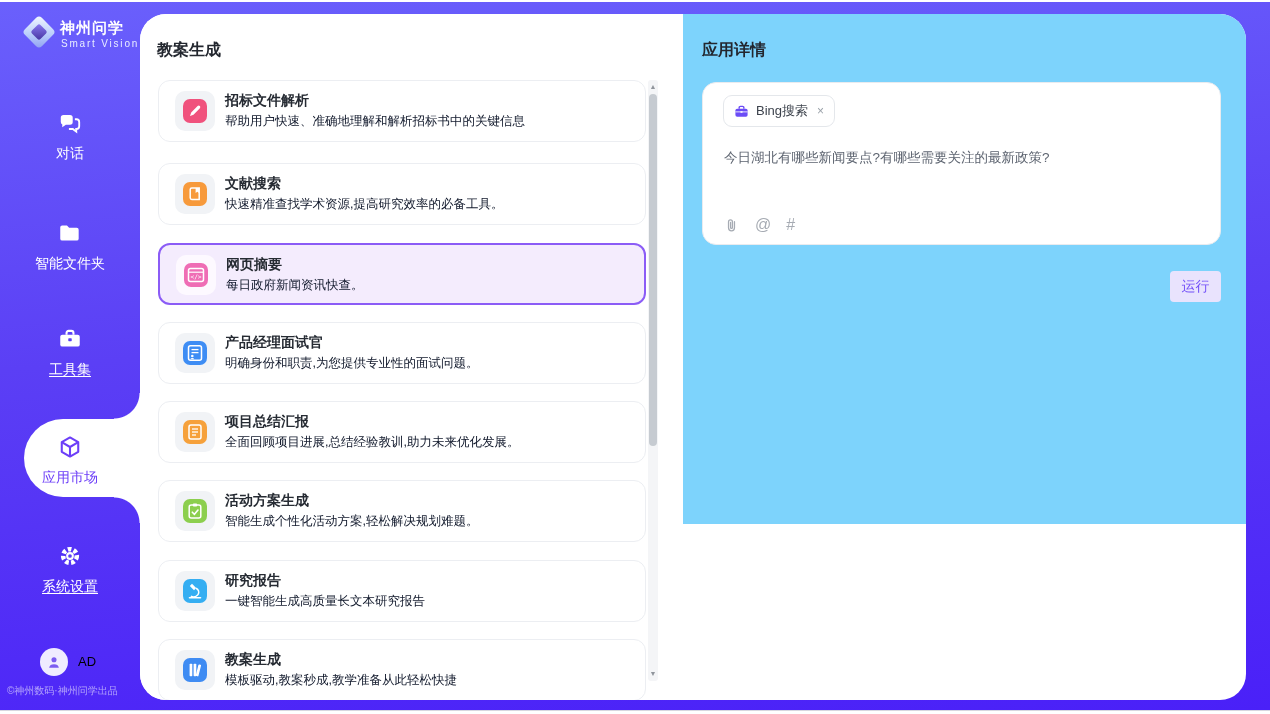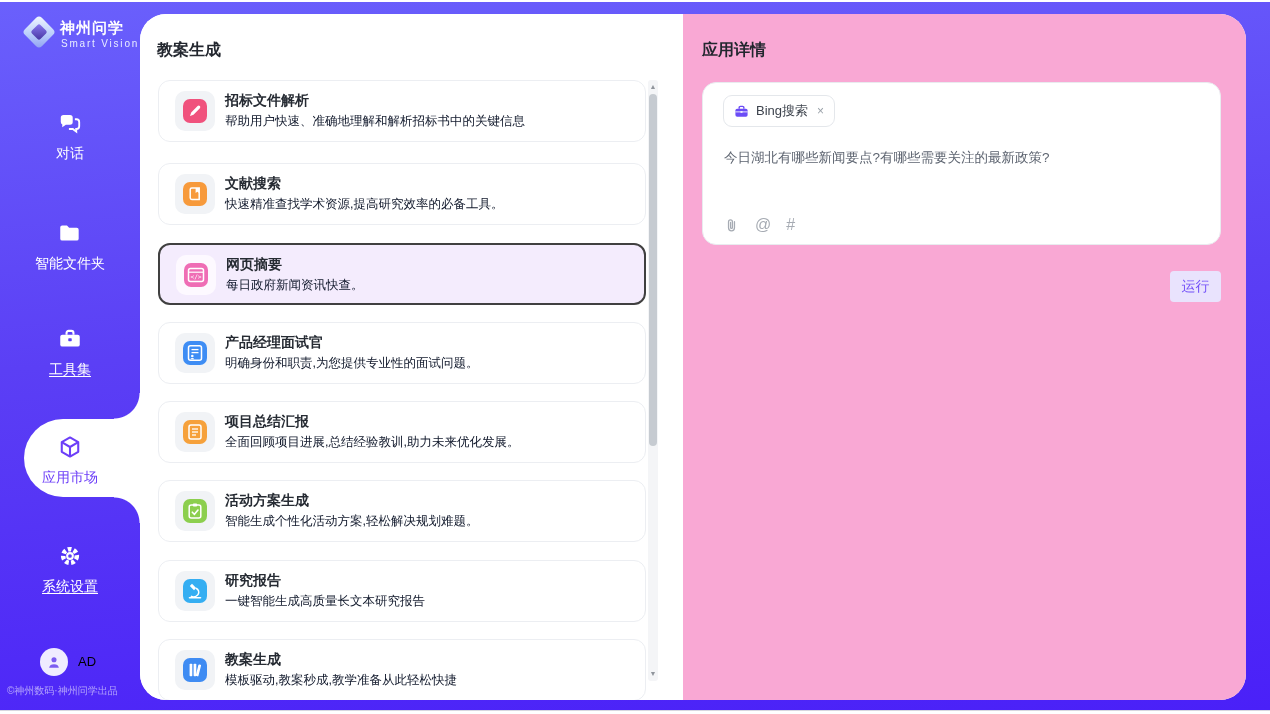--- a/index.html
+++ b/index.html
@@ -6,26 +6,26 @@
   .stage{position:relative;width:1270px;height:714px;overflow:hidden;background:#fff;
          font-family:"Liberation Sans","DejaVu Sans",sans-serif;}
   
   .bg{position:absolute;left:0;top:2px;width:1270px;height:708px;
       background:linear-gradient(175deg,#6a60fc 0%,#5b3ff5 45%,#4a20f8 100%);}
   .bottom-line{position:absolute;left:0;top:710px;width:1270px;height:1px;background:#d7d7e0;}
   
   .content{position:absolute;left:140px;top:14px;width:1106px;height:686px;
            border-radius:26px;background:#fff;overflow:hidden;z-index:2;}
   .list-panel{position:absolute;left:0;top:0;width:543px;height:686px;background:#fff;}
-  .detail-panel{position:absolute;left:543px;top:0;width:563px;height:686px;background:#f9a8d4;}
+  .detail-panel{position:absolute;left:543px;top:0;width:563px;height:510px;background:#7dd3fc;}
   .panel-title{position:absolute;top:26px;font-size:16px;font-weight:bold;color:#23272f;}
   
   .card{position:absolute;left:18px;width:488px;height:62px;box-sizing:border-box;
         background:#fff;border:1px solid #eceef2;border-radius:12px;cursor:pointer;}
-  .card.selected{border:2px solid #404040;background:#f4ecfd;}
+  .card.selected{border:2px solid #8b5cf6;background:#f4ecfd;}
   .tile{position:absolute;left:16px;top:10px;width:40px;height:40px;border-radius:10px;
         background:#f1f3f6;display:flex;align-items:center;justify-content:center;}
   .card.selected .tile{background:#fdf9ff;}
   .glyph{width:24px;height:24px;border-radius:7px;display:flex;align-items:center;justify-content:center;}
   .c-title{position:absolute;left:66px;top:11px;font-size:14px;font-weight:bold;color:#262b33;white-space:nowrap;}
   .c-desc{position:absolute;left:66px;top:32px;font-size:12.5px;color:#0f172a;white-space:nowrap;}
   
   .sb{position:absolute;left:508px;top:66px;width:10px;height:601px;background:#f4f5f7;border-radius:3px;}
   .sb-arrow{position:absolute;left:0;width:10px;height:12px;color:#90959c;font-size:7px;line-height:12px;text-align:center;cursor:pointer;}
   .sb-up{top:1px;}.sb-dn{bottom:1px;}

